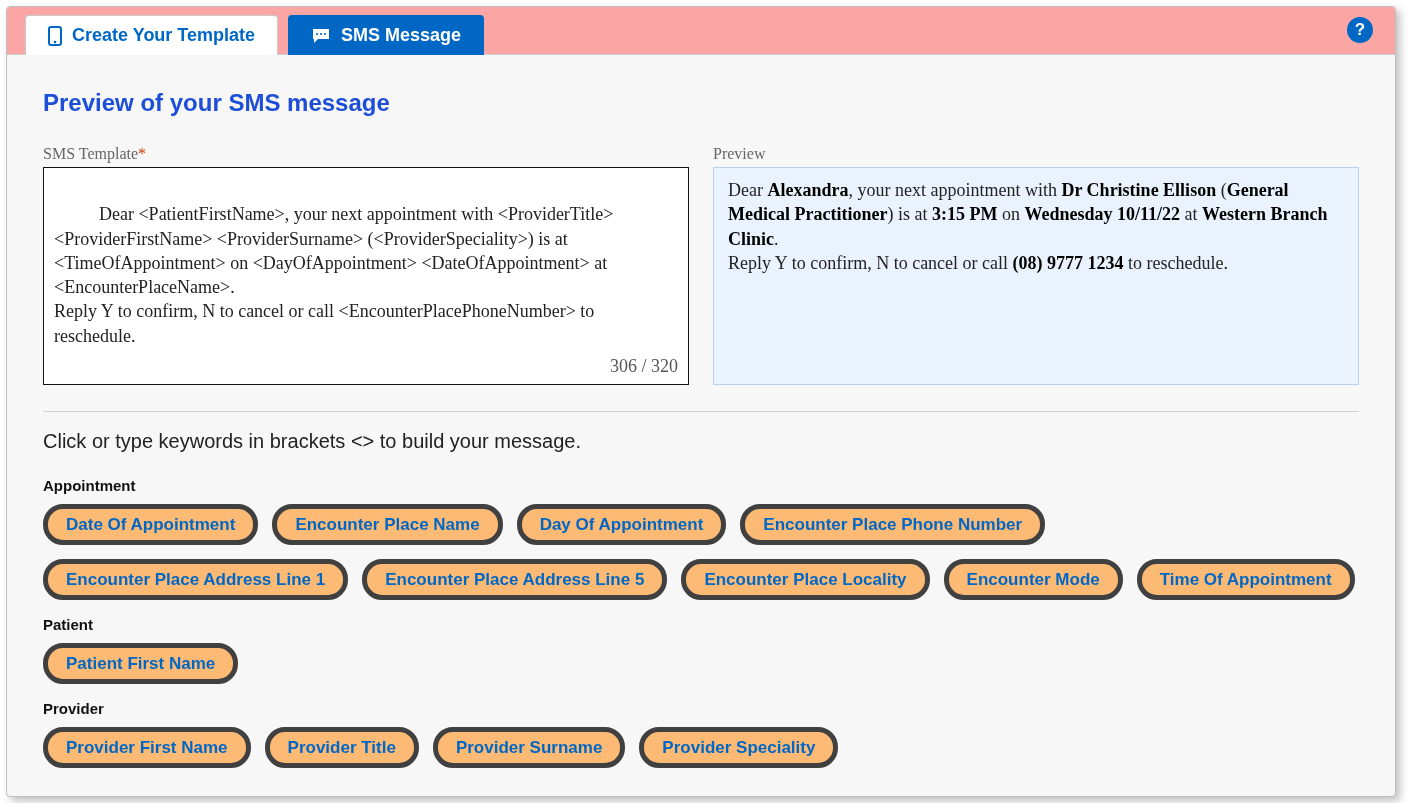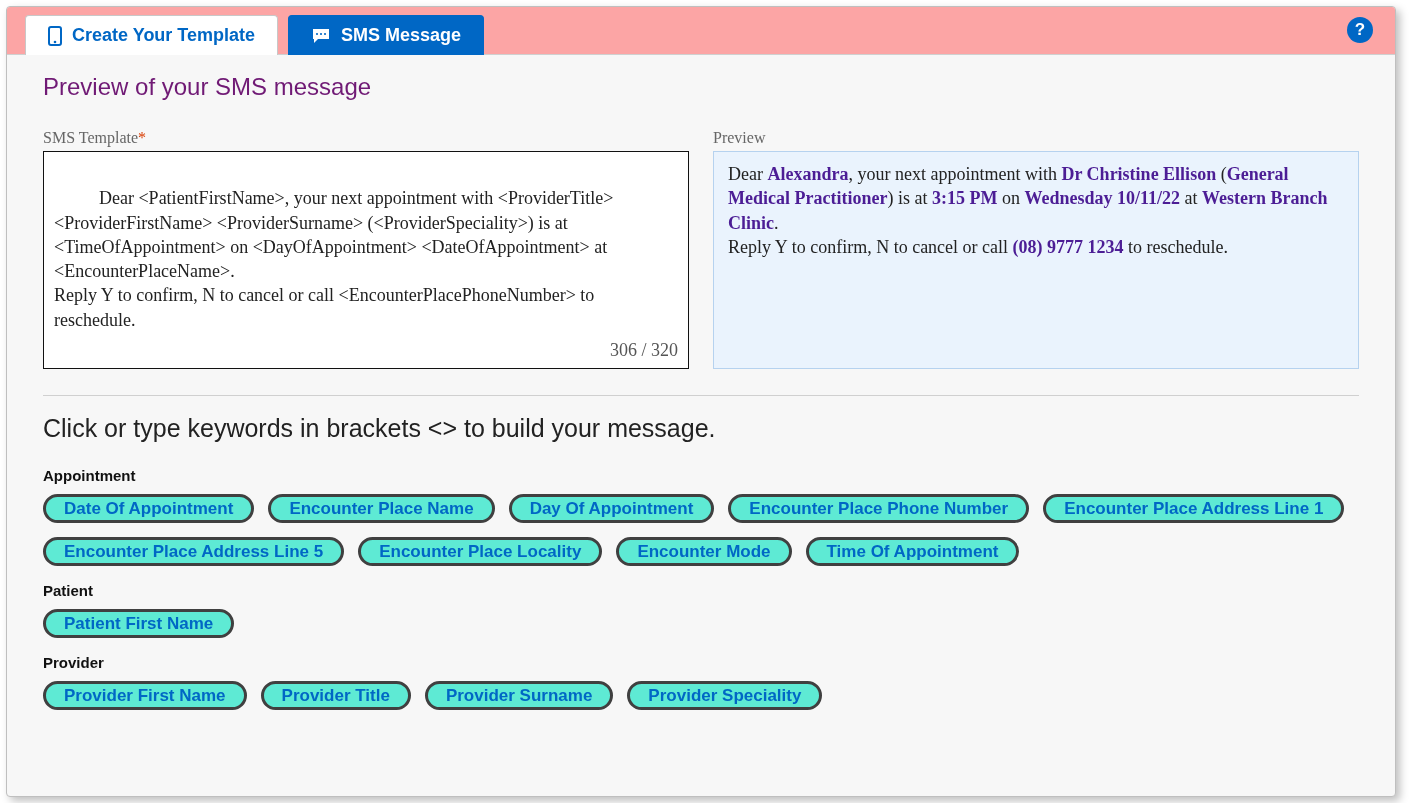--- a/index.html
+++ b/index.html
@@ -70,23 +70,23 @@
     align-items: center;
     justify-content: center;
     font-size: 17px;
     cursor: pointer;
   }
   .content {
     padding: 18px 36px 20px 36px;
   }
   h1.page-title {
     font-size: 24px;
-    font-weight: 400;
-    margin: 0 0 28px 0;
-    color: #701a75;
+    font-weight: 700;
+    margin: 16px 0 28px 0;
+    color: #1d4ed8;
   }
   .row {
     display: flex;
     gap: 24px;
     font-family: Liberation Serif, serif;
   }
   .col {
     flex: 1;
     min-width: 0;
   }
@@ -119,51 +119,51 @@
   .preview-box {
     width: 100%;
     height: 218px;
     background: #eaf3fd;
     border: 1px solid #b6d2ef;
     padding: 10px 14px;
     font-size: 18px;
     line-height: 1.35;
     color: #222;
   }
-  .preview-box .hl { color: #4c1d95; font-weight: 600; }
+  .preview-box .hl { color: #000000; font-weight: 600; }
   hr.sep {
     border: none;
     border-top: 1px solid #d0d0d0;
     margin: 26px 0 18px 0;
   }
   .instruction {
-    font-size: 25px;
+    font-size: 20px;
     color: #222;
     margin-bottom: 24px;
   }
   .kw-section h2 {
     font-size: 15px;
     font-weight: 700;
     margin: 16px 0 10px 0;
     color: #111;
   }
   .pill-row {
     display: flex;
     flex-wrap: wrap;
     gap: 14px;
     margin-bottom: 14px;
   }
   .pill {
     display: inline-flex;
     align-items: center;
-    height: 29px;
+    height: 41px;
     padding: 0 18px;
-    border: 3px solid #404040;
+    border: 5px solid #404040;
     border-radius: 20px;
-    background: #5eead4;
+    background: #fdba74;
     color: #0067c5;
     font-size: 17px;
     font-weight: 600;
     cursor: pointer;
     white-space: nowrap;
   }
   svg { display: block; }
 </style>
 </head>
 <body>

